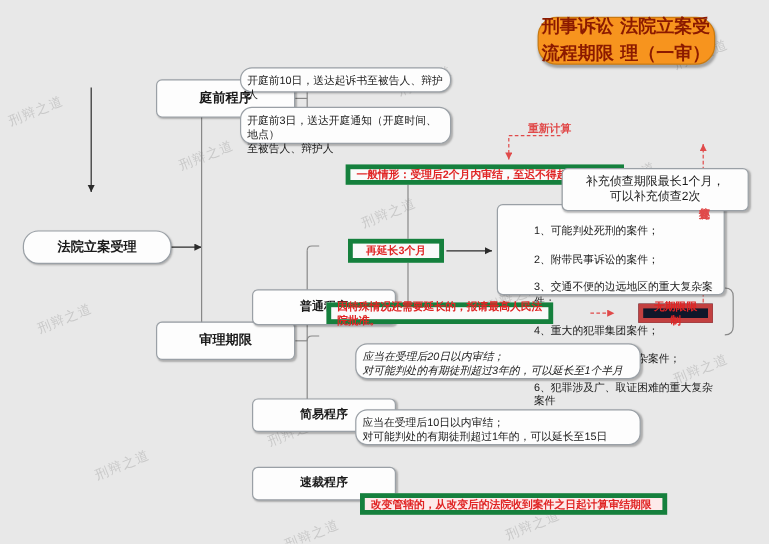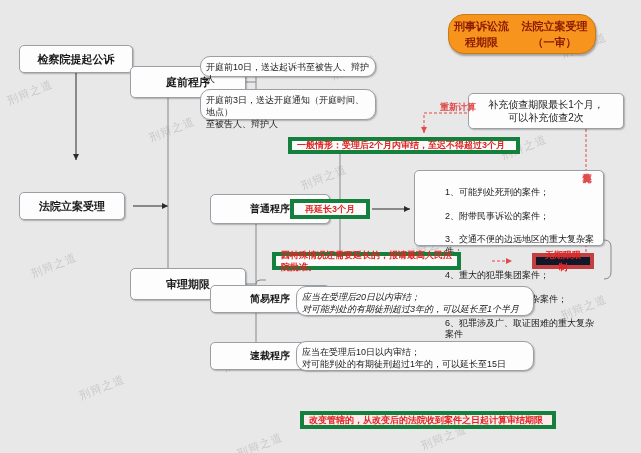--- a/index.html
+++ b/index.html
@@ -19,31 +19,31 @@
   }
   .node{
     position:absolute;box-sizing:border-box;
     background:#fdfdfd;border:1px solid #9aa0a6;border-radius:5px;
     box-shadow:1px 1px 1.5px rgba(0,0,0,.25);
     color:#1a1a1a;display:flex;align-items:center;
   }
   .node.center{justify-content:center;text-align:center;font-weight:bold;}
   .node .txt{padding:3px 5px;line-height:1.35;white-space:pre-line;}
   .stage{font-size:11px;}
-  .proc{font-size:10px;}
+  .proc{font-size:10px;margin-top:47px;}
   .detail{font-size:9px;align-items:flex-start;border-radius:10px;}
   .detail .txt{padding:4px 5px;}
   .list{font-size:9px;}
   .list .txt{line-height:1.32;padding:4px 6px;margin-left:24px;}
 
   .title{
     position:absolute;box-sizing:border-box;
     background:#f7941e;border:1px solid #c97a10;border-radius:16px;
     box-shadow:1px 2px 2px rgba(0,0,0,.3);
-    color:#8b1a00;font-weight:bold;font-size:11px;
+    color:#8b1a00;font-weight:bold;font-size:15px;
     display:flex;align-items:center;justify-content:center;
     text-align:center;line-height:1.5;white-space:pre-line;
   }
 
   .rednote{
     position:absolute;box-sizing:border-box;
     background:#fdeaea;border:4px solid #15803d;
     color:#e02424;font-size:9px;font-weight:bold;
     display:flex;align-items:center;
     line-height:1.35;
@@ -137,25 +137,22 @@
       <path d="M538,185 Q546,185 546,192 L546,224 Q546,231 538,231"></path>
       <path d="M604,240 Q611,240 611,247 L611,272 Q611,279 604,279"></path>
     </g>
   </svg>
 
   <div class="title" style="left:448px;top:14px;width:148px;height:40px;">
     <span>刑事诉讼流程期限</span><br>
     <span>法院立案受理（一审）</span>
   </div>
 
-  <div class="node center stage" style="left:19px;top:45px;width:114px;height:28px;">
-    <span class="txt">检察院提起公诉</span>
-  </div>
-
-  <div class="node center stage" style="left:19px;top:192px;width:106px;height:28px;">
+
+  <div class="node center stage" style="left:19px;top:192px;width:124px;height:28px;border-radius:13px;">
     <span class="txt">法院立案受理</span>
   </div>
 
   <div class="node center stage" style="left:130px;top:66px;width:116px;height:32px;">
     <span class="txt">庭前程序</span>
   </div>
 
   <div class="node center stage" style="left:130px;top:268px;width:116px;height:32px;">
     <span class="txt">审理期限</span>
   </div>

